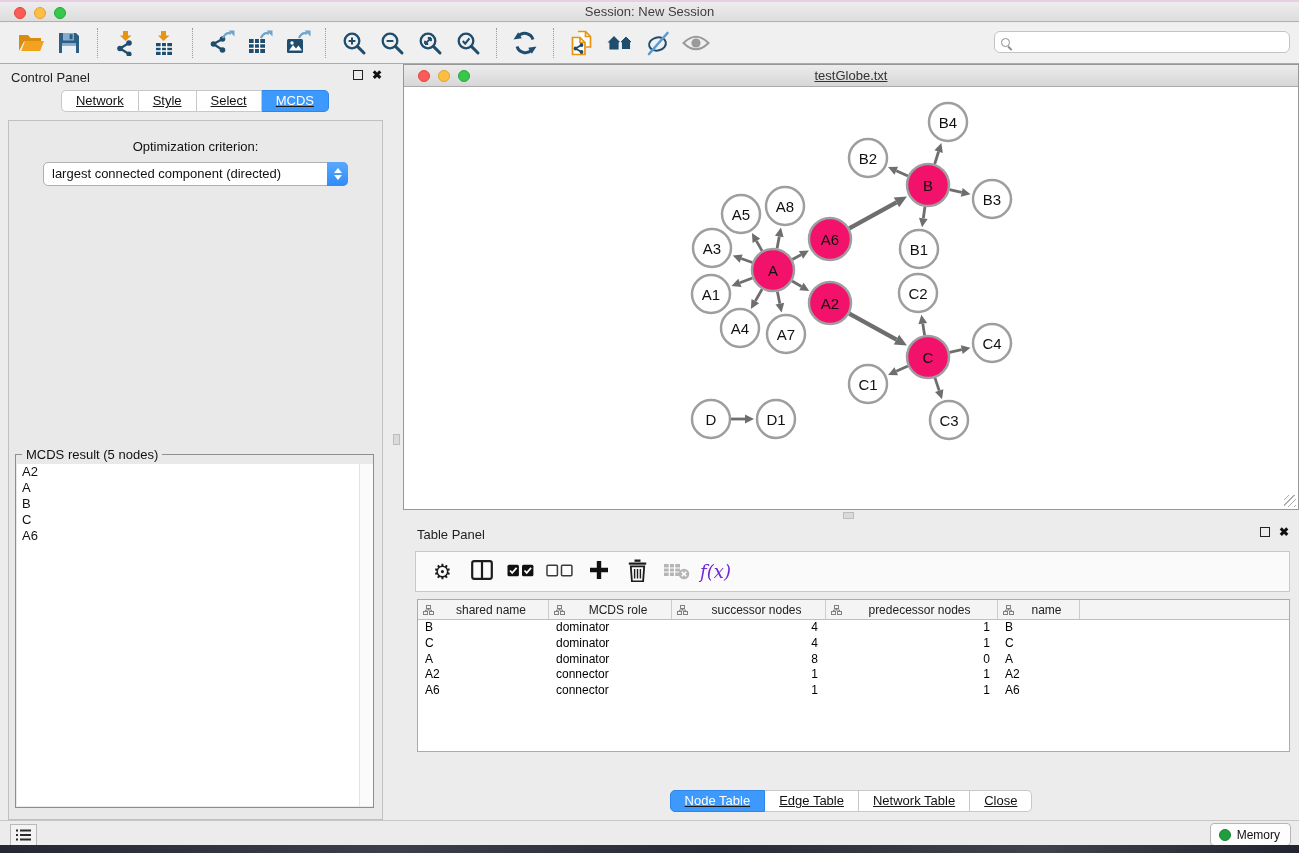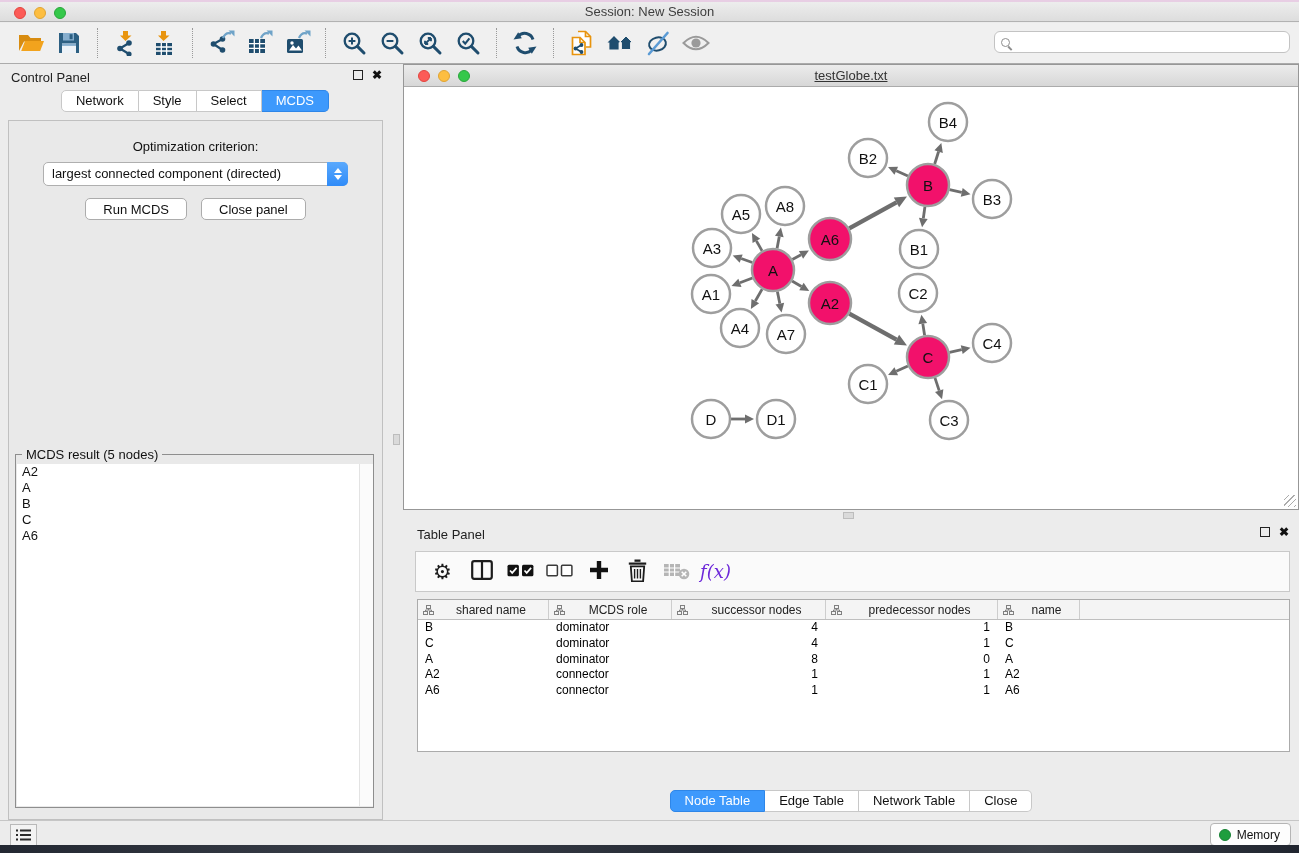--- a/index.html
+++ b/index.html
@@ -46,21 +46,21 @@
   .search-input { flex:1; border:none; outline:none; background:transparent; height:18px;
                   font-size:12px; padding:0 6px; font-family:"Liberation Sans",sans-serif;}
 
   
   .control-panel { position:absolute; left:0; top:64px; width:390px; bottom:27px; background:#ECECEC;}
   .panel-header { height:26px; position:relative; }
   .panel-header .ph-title { position:absolute; left:11px; top:6px; font-size:13px; color:#222;}
   .ph-icons { position:absolute; right:8px; top:6px; display:flex; gap:9px; align-items:center;}
   .float-ico { width:10px; height:10px; border:1.5px solid #222; display:inline-block;}
   .close-ico { font-size:12px; font-weight:bold; color:#111; line-height:10px;}
-  .seg-control { display:flex; justify-content:center; }
+  .seg-control { display:flex; justify-content:center;text-decoration:underline; }
   .seg-btn {
     height:22px; line-height:20px; padding:0 14px; background:#fff;
     border:1px solid #C8C8C8; border-left:none; font-size:13px; color:#111;
     text-align:center;
   }
   .seg-btn:first-child { border-left:1px solid #C8C8C8; border-radius:5px 0 0 5px; }
   .seg-btn:last-child { border-radius:0 5px 5px 0; }
   .seg-btn.selected { background:#3D99FC; border-color:#2E86E8; color:#fff; }
   .cp-content {
     position:absolute; left:8px; right:7px; top:56px; bottom:6px;
@@ -377,24 +377,20 @@
       <div class="seg-btn selected">MCDS</div>
     </div>
   <div class="cp-content">
     <div class="opt-label">Optimization criterion:</div>
     <div class="dropdown">
       <span>largest connected component (directed)</span>
       <span class="dd-stepper">
         <span class="dd-up"></span>
           <span class="dd-down"></span>
       </span>
-    </div>
-    <div class="cp-buttons">
-      <button class="push-btn">Run MCDS</button>
-      <button class="push-btn">Close panel</button>
     </div>
     <div class="result-box">
       <span class="result-legend">MCDS result (5 nodes)</span>
       <div class="result-list" id="result-list">
           <div class="result-item">A2</div>
           <div class="result-item">A</div>
           <div class="result-item">B</div>
           <div class="result-item">C</div>
           <div class="result-item">A6</div>
         </div>

